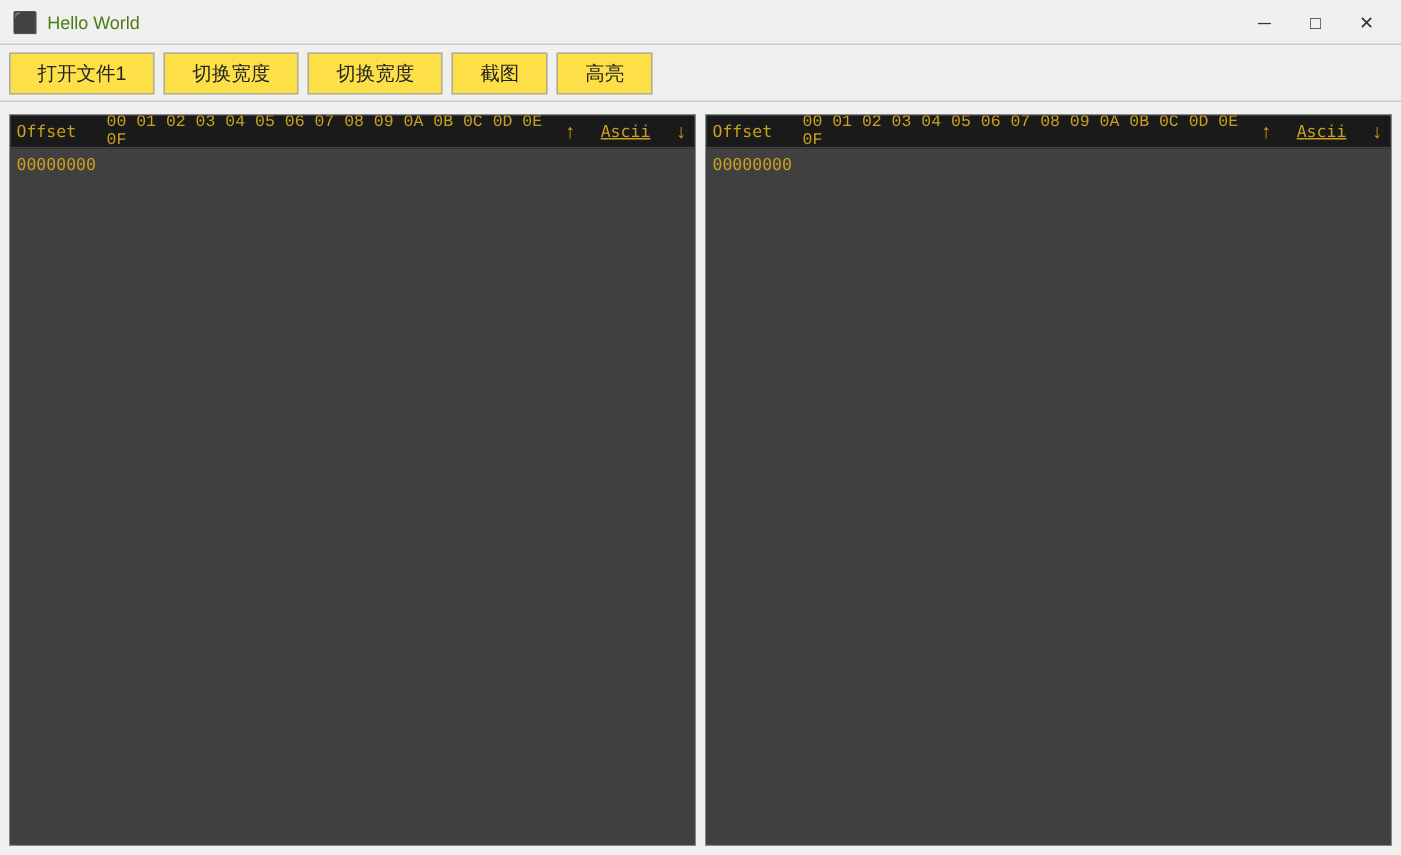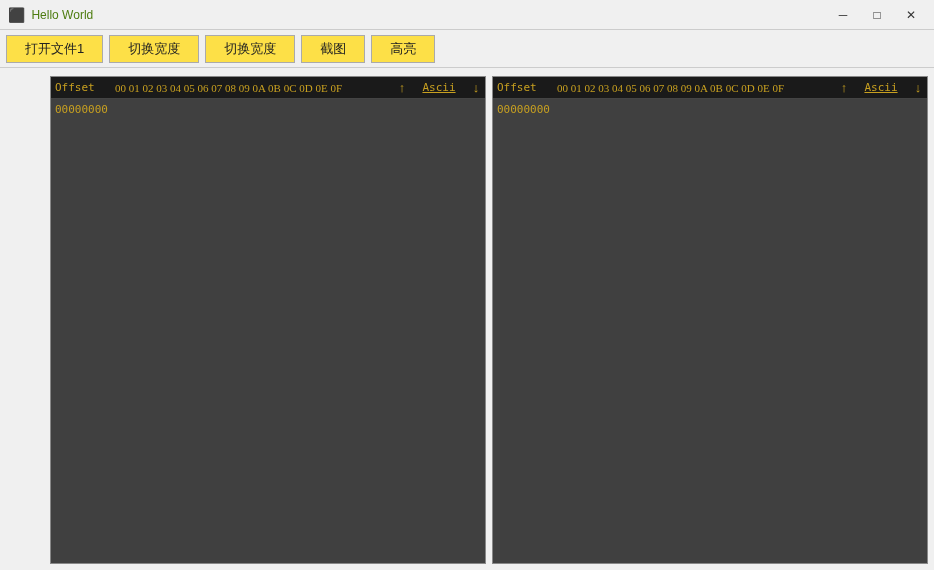--- a/index.html
+++ b/index.html
@@ -71,21 +71,20 @@
       white-space: nowrap;
     }
 
     
     .main {
       background: #f0f0f0;
       height: calc(570px - 30px - 38px);
       display: flex;
       flex-direction: column;
       padding: 8px 6px 6px 6px;
-      margin-left: 44px;
     }
 
     
     .viewers {
       display: flex;
       gap: 6px;
       flex: 1;
     }
 
     .hex-viewer {
@@ -111,21 +110,21 @@
       color: #c8a020;
       font-size: 11px;
       font-family: monospace;
       padding-left: 4px;
       flex-shrink: 0;
     }
     .hdr-hex {
       flex: 1;
       color: #c8a020;
       font-size: 11px;
-      font-family: Liberation Serif, serif;
+      font-family: Liberation Mono, monospace;
       padding-left: 2px;
     }
     .hdr-up-btn {
       width: 18px;
       height: 22px;
       background: transparent;
       border: none;
       color: #c8a020;
       cursor: pointer;
       font-size: 13px;

